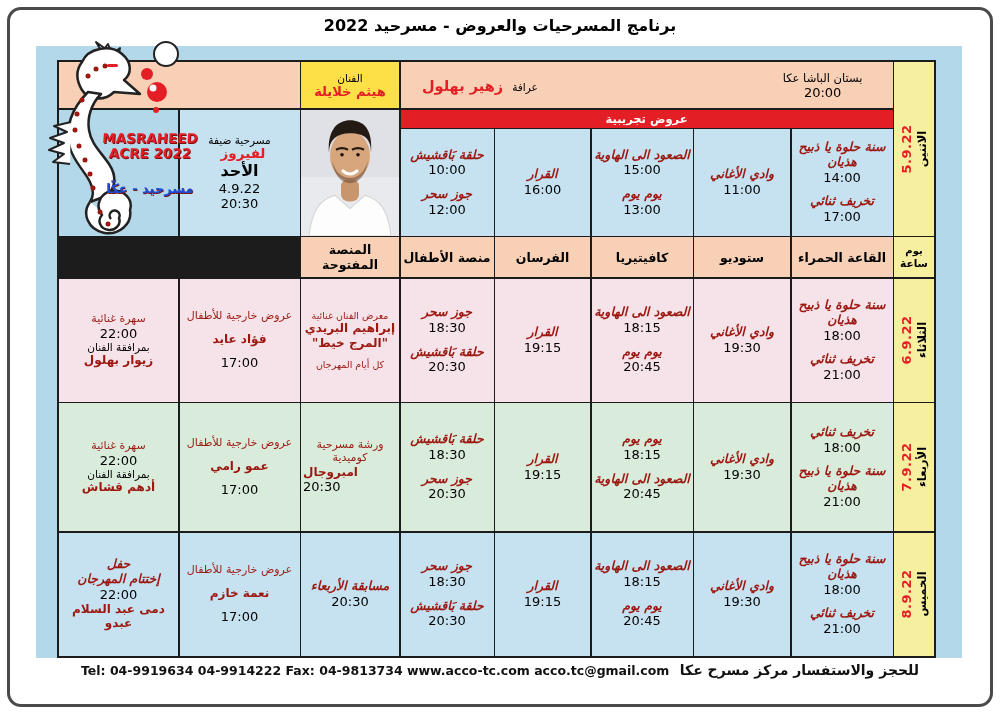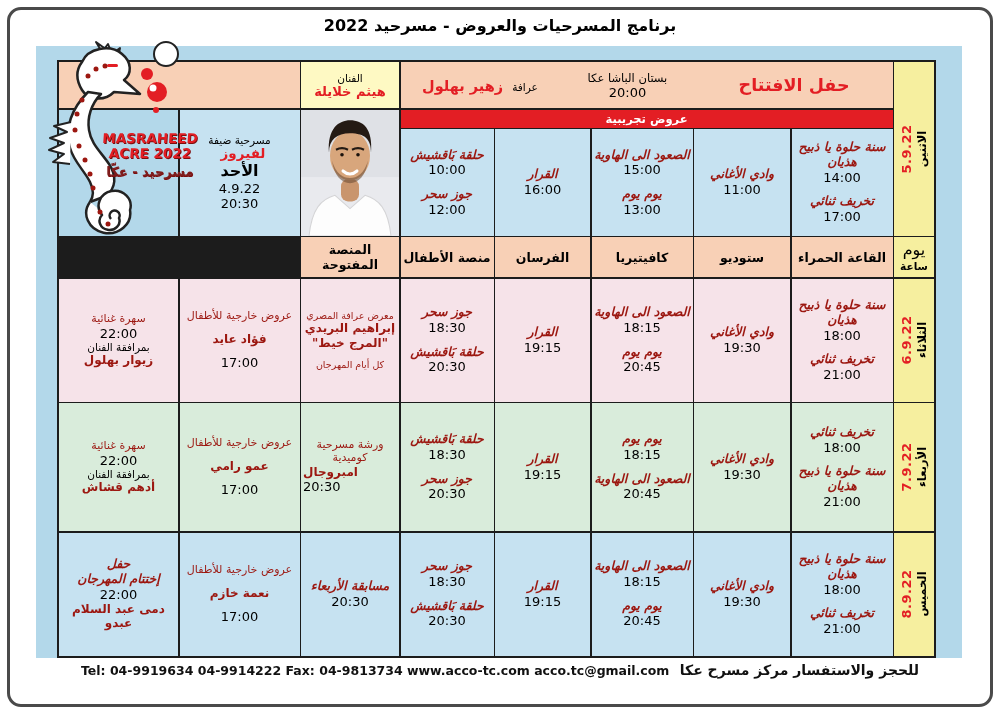--- a/index.html
+++ b/index.html
@@ -23,21 +23,21 @@
     grid-template-rows:46px 126px 40px 123px 128px 123px;
     gap:1.5px;background:#1c1c1c;border:2.5px solid #1c1c1c;
   }
   .cell{display:flex;flex-direction:column;align-items:center;justify-content:center;
     text-align:center;padding:3px 2px;overflow:hidden;}
   .t-blue{background:#c6e2f1;}
   .t-pink{background:#f6e3e9;}
   .t-green{background:#d9ecdb;}
   .salmon{background:#f8d0b6;}
   .yellow{background:#f6ef9f;}
-  .pale-yellow{background:#fef9c3;}
+  .pale-yellow{background:#fde047;}
   .panel-blue{background:#b3d8ea;}
 
   .ln{line-height:1.18;}
   .ln.title{font-weight:bold;color:#9c1710;font-size:12.5px;font-style:italic;}
   .ln.time{color:#000;font-size:13px;}
   .ln.name{font-weight:bold;color:#9c1710;font-size:12px;}
   .ln.med{color:#9c1710;font-size:11px;}
   .ln.small{color:#9c1710;font-size:9.5px;}
   .ln.sblack{color:#000;font-size:10.5px;}
   .ln.gap{margin-top:9px;}
@@ -83,21 +83,21 @@
   
   .gp-label{color:#000;font-size:10.5px;}
   .gp-name{color:#e31e24;font-weight:bold;font-size:13.5px;margin-left:7px;}
   .gp-day{color:#000;font-weight:bold;font-size:16px;}
   .gp-num{color:#000;font-size:13px;}
 
   
   .logo-text{position:absolute;left:101px;top:131px;width:98px;text-align:center;z-index:12;}
   .logo-en{color:#e31e24;font-weight:bold;font-size:13.5px;line-height:1.1;
     text-shadow:1px 1px 0 #7c0e0e;transform:skewX(-4deg);}
-  .logo-ar{color:#7f1d1d;font-weight:bold;font-size:13px;direction:rtl;margin-top:3px;
+  .logo-ar{color:#1d4ed8;font-weight:bold;font-size:13px;direction:rtl;margin-top:20px;
     text-shadow:0.5px 0.5px 0 #7c0e0e;}
   .seahorse{position:absolute;left:44px;top:36px;z-index:11;}
   .photo-svg{width:100%;height:100%;display:block;}
 </style>
 </head>
 <body>
 
 <div class="page-border"></div>
 <div class="blue-panel"></div>
 
@@ -139,21 +139,20 @@
 <div class="table" id="table">
 
   <div class="cell yellow day-cell pos-day1">
     <div class="day-rot">
       <div class="d-date">5.9.22</div>
       <div class="d-name">الاثنين</div>
     </div>
   </div>
 
   <div class="cell salmon open-main pos-openmain">
-    <div class="open-title">حفل الافتتاح</div>
     <div class="open-venue">
       <div class="v1">بستان الباشا عكا</div>
       <div class="v2">20:00</div>
     </div>
     <div class="open-host">
       <span class="host-prefix">عرافة</span>
       <span class="host-name">زهير بهلول</span>
     </div>
   </div>
   <div class="cell pale-yellow pos-artist">
@@ -214,21 +213,21 @@
   <div class="cell t-blue pos-fairuz">
     <div class="ln gp-label">مسرحية ضيفة</div>
     <div class="ln gp-name">لفيروز</div>
     <div class="ln gp-day">الأحد</div>
     <div class="ln gp-num">4.9.22</div>
     <div class="ln gp-num">20:30</div>
   </div>
   <div class="cell panel-blue pos-monblank"></div>
 
   <div class="cell yellow pos-dayhour">
-    <div class="ln" style="font-weight:normal;font-size:16px;color:#000;">يوم</div>
+    <div class="ln" style="font-weight:bold;font-size:10px;color:#000;">يوم</div>
     <div class="ln" style="font-weight:bold;font-size:10.5px;color:#000;">ساعة</div>
   </div>
   <div class="cell salmon hdr pos-hdr">القاعة الحمراء</div>
   <div class="cell salmon hdr pos-hdr">ستوديو</div>
   <div class="cell salmon hdr pos-hdr">كافيتيريا</div>
   <div class="cell salmon hdr pos-hdr">الفرسان</div>
   <div class="cell salmon hdr pos-hdr">منصة الأطفال</div>
   <div class="cell salmon hdr pos-hdr">المنصة المفتوحة</div>
 
 <div class="cell yellow day-cell" style="grid-area: 4 / 1;">
@@ -257,21 +256,21 @@
       <div class="ln title">القرار</div>
       <div class="ln time">19:15</div>
     </div>
     <div class="cell t-pink" style="grid-area: 4 / 6;">
       <div class="ln title">جوز سحر</div>
       <div class="ln time">18:30</div>
       <div class="ln title gap">حلقة بَاقشيش</div>
       <div class="ln time">20:30</div>
     </div>
     <div class="cell t-pink" style="grid-area: 4 / 7;">
-      <div class="ln small">معرض عرافة المصري</div>
+      <div class="ln small">معرض الفنان غنائية</div>
       <div class="ln name">إبراهيم البريدي</div>
       <div class="ln name">"المرج خيط"</div>
       <div class="ln small gap">كل أيام المهرجان</div>
     </div>
     <div class="cell t-pink" style="grid-area: 4 / 8;">
       <div class="ln med">عروض خارجية للأطفال</div>
       <div class="ln name gap">فؤاد عايد</div>
       <div class="ln time gap">17:00</div>
     </div>
     <div class="cell t-pink" style="grid-area: 4 / 9;">

